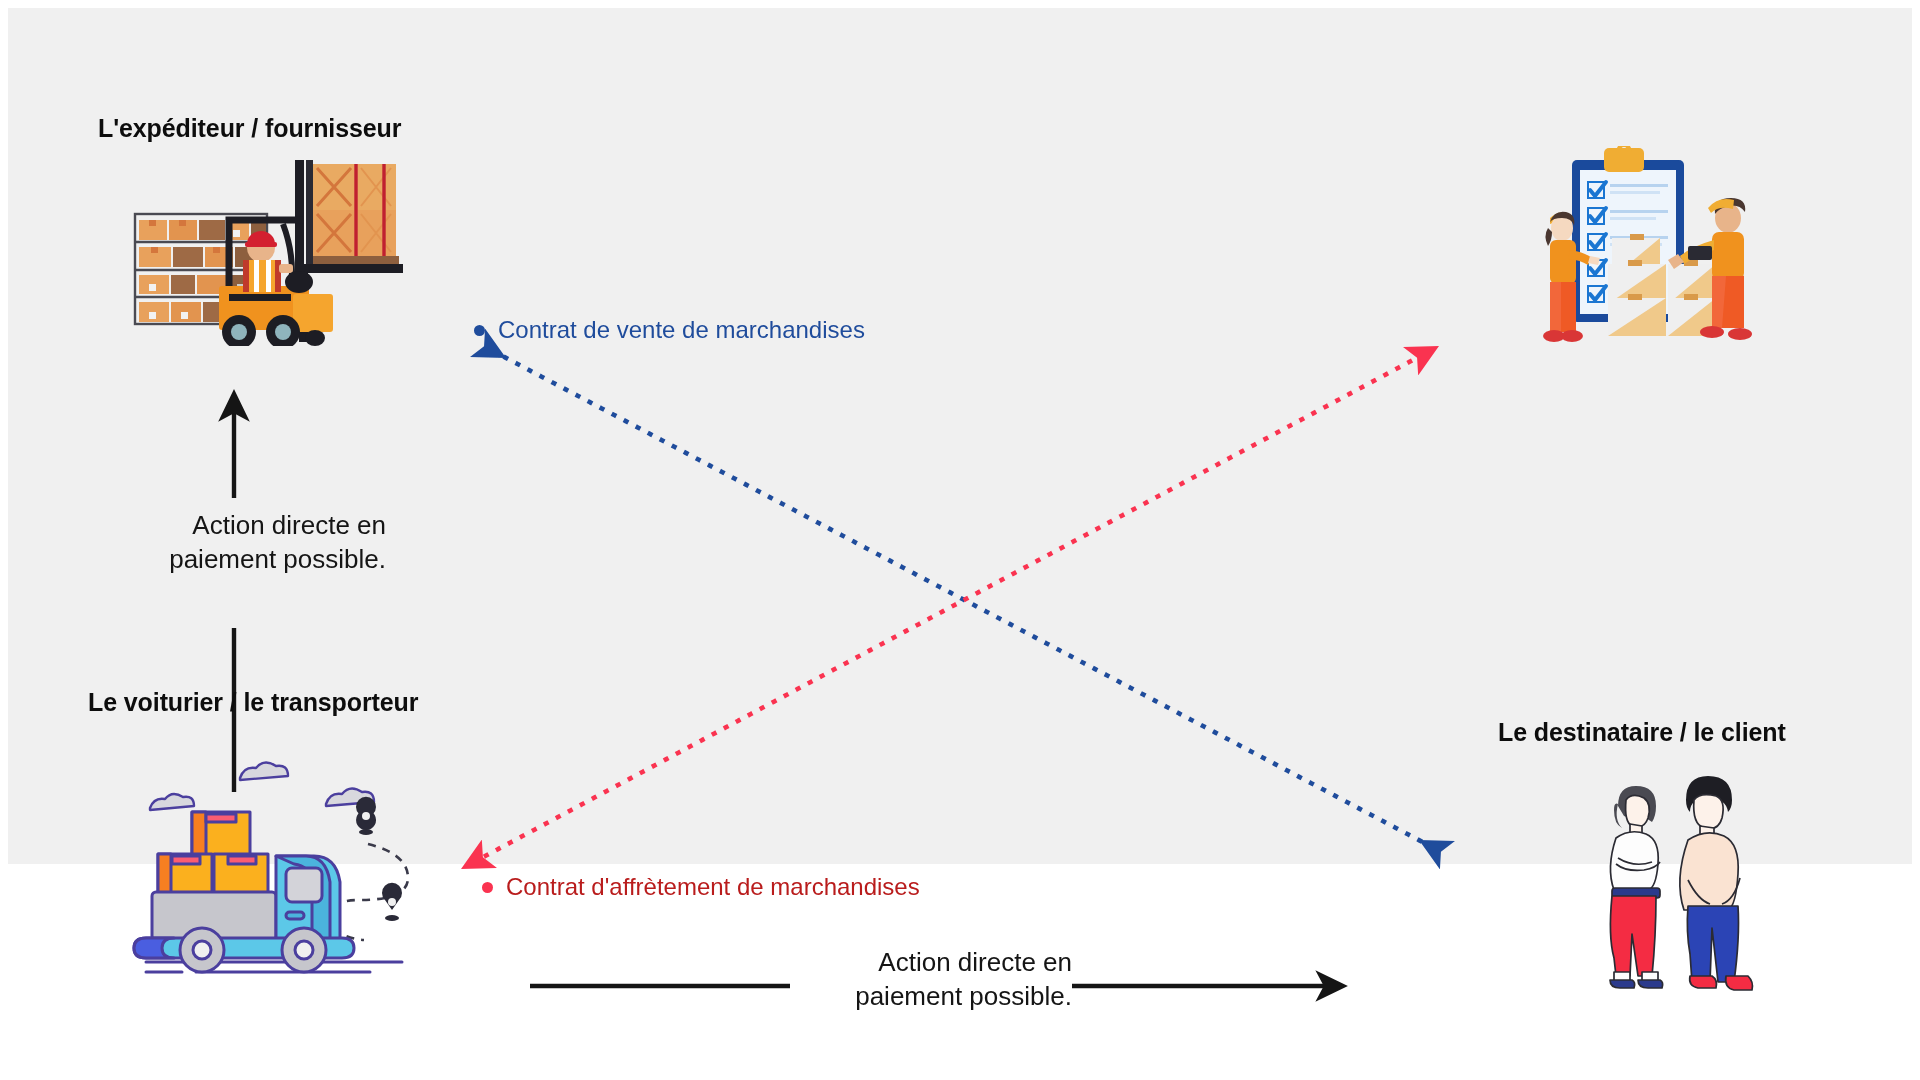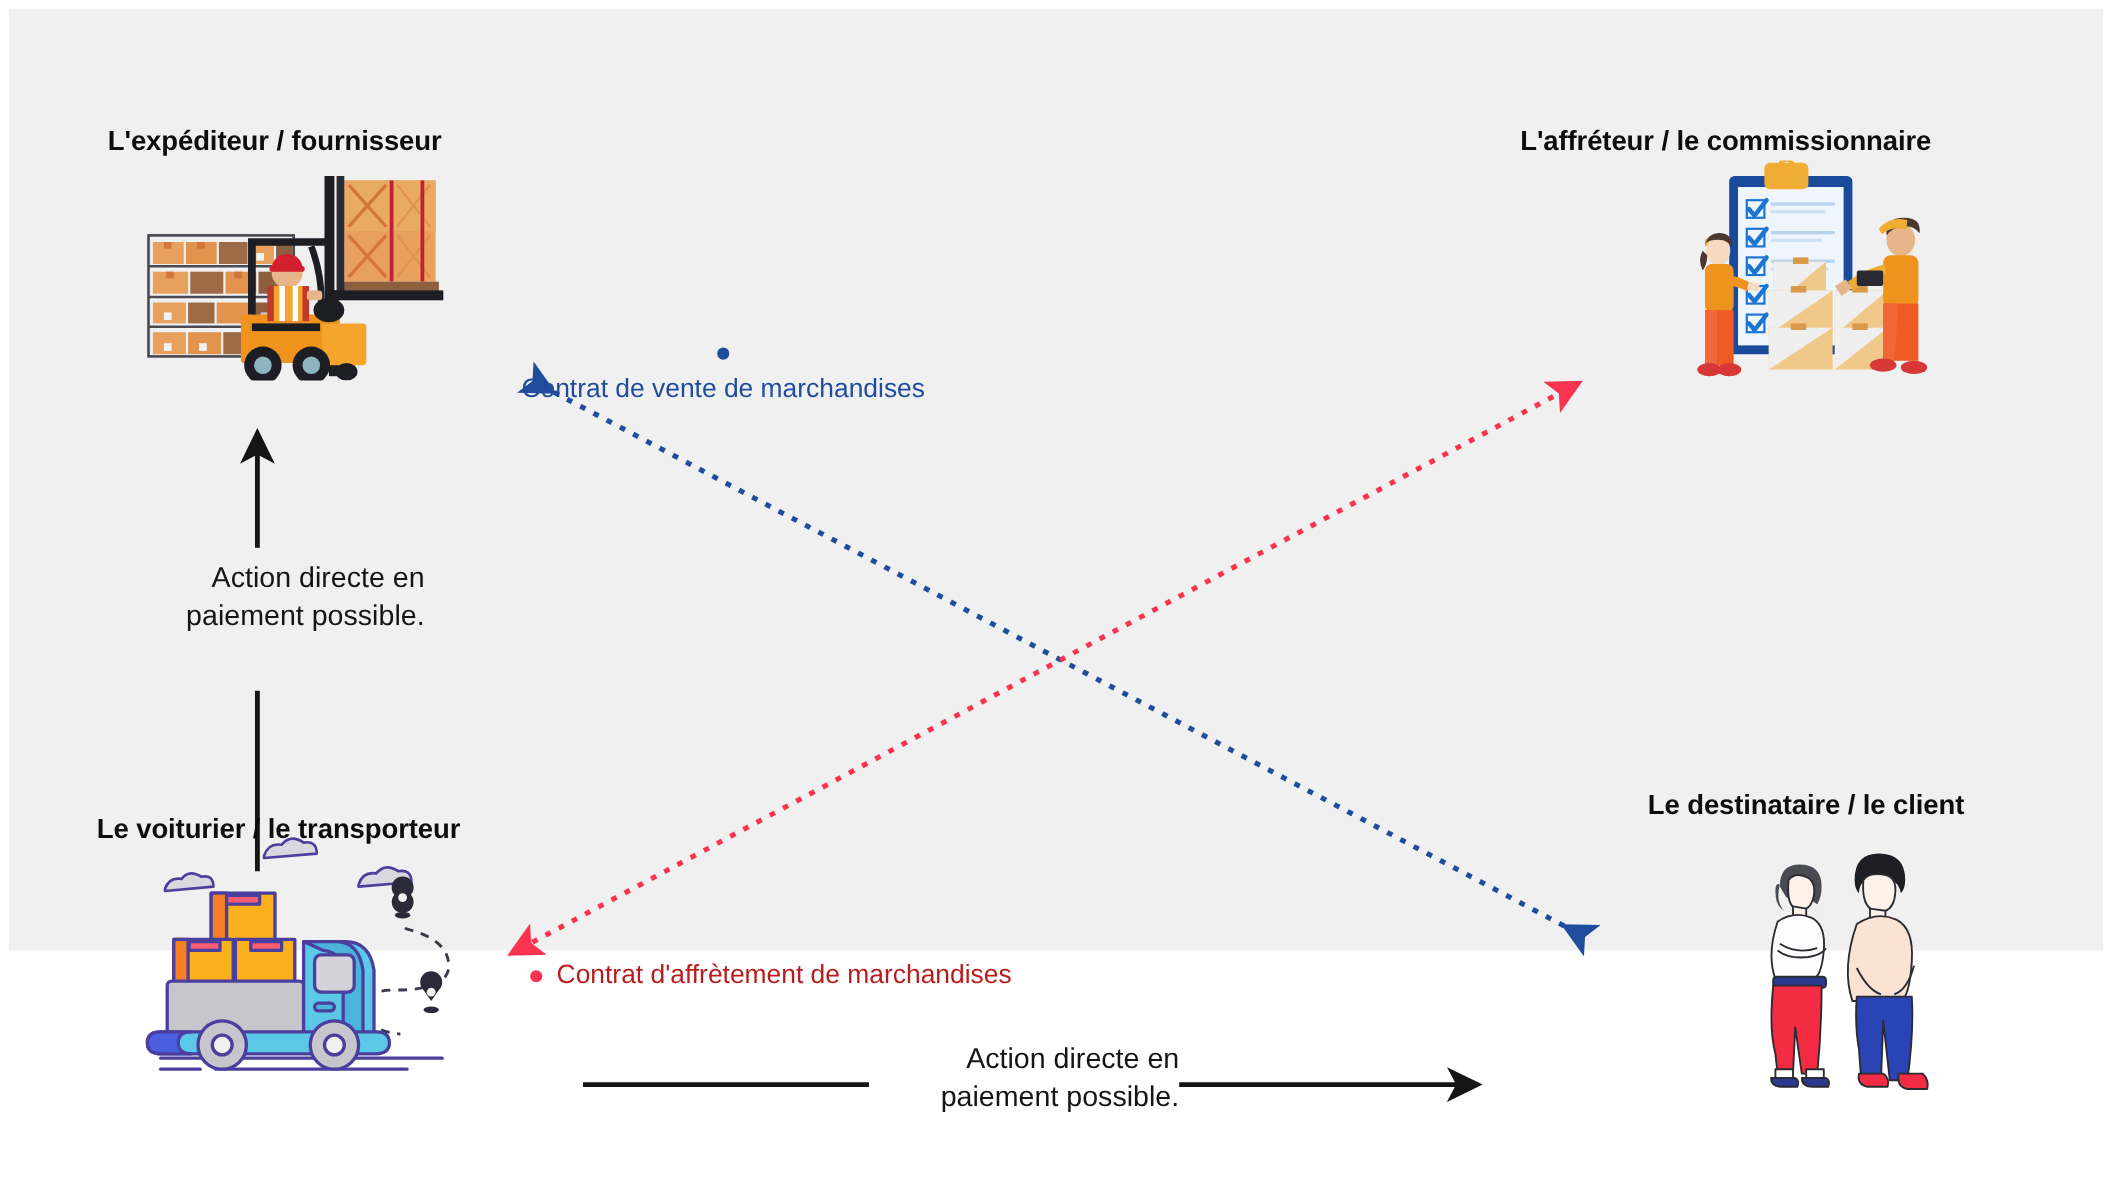--- a/index.html
+++ b/index.html
@@ -173,21 +173,20 @@
       <ellipse cx="166" cy="136" rx="14" ry="11" fill="#1d1d24"></ellipse>
 
       <circle cx="106" cy="186" r="17" fill="#1d1d24"></circle>
       <circle cx="106" cy="186" r="8" fill="#8fb4bd"></circle>
       <circle cx="150" cy="186" r="17" fill="#1d1d24"></circle>
       <circle cx="150" cy="186" r="8" fill="#8fb4bd"></circle>
       <ellipse cx="182" cy="192" rx="10" ry="8" fill="#1d1d24"></ellipse>
     </svg>
   </div>
 
-  <div class="node-title" style="left:1374px;top:106px;">L'affréteur / le commissionnaire</div>
 
   <div class="illo" style="left:1528px;top:138px;width:238px;height:210px;">
     <svg viewBox="0 0 238 210" width="238" height="210">
 
       <rect x="36" y="14" width="112" height="162" rx="5" fill="#1a4a9c"></rect>
       <rect x="44" y="24" width="96" height="144" fill="#eef5fc"></rect>
       <rect x="68" y="2" width="40" height="24" rx="5" fill="#f0ad33"></rect>
       <path d="M80,6 a8,9 0 0,1 16,0 v6 h-4 v-6 a4,5 0 0,0 -8,0 v6 h-4 z" fill="#f0ad33"></path>
 
       <g>
@@ -254,21 +253,21 @@
         <path d="M142,108 l-10,6 l6,9 l10,-7z" fill="#e8b48a"></path>
         <rect x="152" y="100" width="24" height="14" rx="2" fill="#2a2a33"></rect>
         <rect x="176" y="130" width="32" height="52" fill="#ef5a25"></rect>
         <path d="M176,130 l14,0 l-4,52 l-10,0z" fill="#f2673a"></path>
         <ellipse cx="176" cy="186" rx="12" ry="6" fill="#d93636"></ellipse>
         <ellipse cx="204" cy="188" rx="12" ry="6" fill="#d93636"></ellipse>
       </g>
     </svg>
   </div>
 
-  <div class="node-title" style="left:80px;top:732px;">Le voiturier / le transporteur</div>
+  <div class="node-title" style="left:80px;top:680px;">Le voiturier / le transporteur</div>
 
   <div class="illo" style="left:122px;top:748px;width:290px;height:222px;">
     <svg viewBox="0 0 290 222" width="290" height="222">
 
       <g fill="#d8d8de" stroke="#4b3f9e" stroke-width="2.4" stroke-linejoin="round">
         <path d="M110,22 q4,-12 16,-10 q8,-10 20,-2 q12,-2 12,10 l-48,4 z"></path>
         <path d="M20,52 q4,-11 15,-9 q7,-9 18,-2 q11,-2 11,9 l-44,4 z"></path>
         <path d="M196,48 q4,-12 16,-10 q8,-10 20,-2 q12,-2 12,10 l-48,4 z"></path>
       </g>
 
@@ -344,21 +343,21 @@
         <path d="M108,66 l14,2 l0,12 l-14,-2z" fill="#fdf2ea"></path>
         <path d="M96,80 q18,-12 36,-4 q16,8 14,38 q-2,32 -10,36 l-44,0 q-10,-30 4,-70z" fill="#fae3d2"></path>
         <path d="M96,146 q-2,26 2,48 l2,28 l18,0 l2,-54 l6,54 l16,0 q6,-44 4,-76z" fill="#2b44b5"></path>
         <path d="M98,216 q-2,10 8,12 l18,0 q2,-8 -4,-12z" fill="#f42c43"></path>
         <path d="M134,216 q-2,12 8,14 l18,0 q2,-8 -4,-14z" fill="#f42c43"></path>
         <path d="M96,120 q10,20 22,24 M148,118 q-6,22 -18,26" fill="none"></path>
       </g>
     </svg>
   </div>
 
-  <div class="contract-label" style="left:466px;top:308px;color:#1f4c9c;flex-direction:column;">
+  <div class="contract-label" style="left:466px;top:308px;color:#1f4c9c;">
     <span class="bullet" style="background:#1f4c9c;"></span>
     <span>Contrat de vente de marchandises</span>
   </div>
 
   <div class="contract-label" style="left:474px;top:865px;color:#b91c1c;">
     <span class="bullet" style="background:#fa3350;"></span>
     <span>Contrat d'affrètement de marchandises</span>
   </div>
 
   <div class="annot" style="left:76px;top:500px;width:302px;">Action directe en

